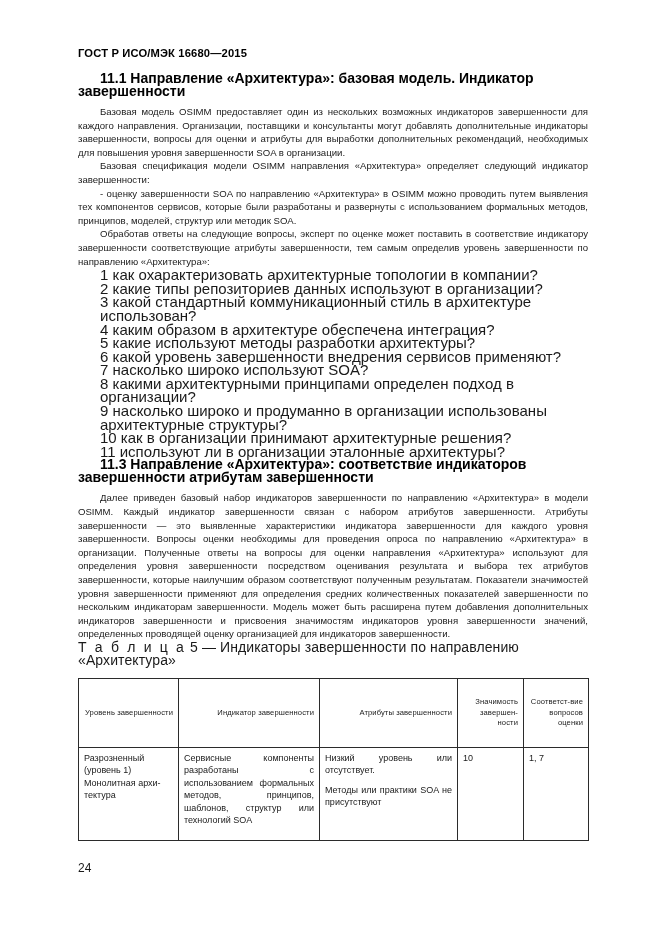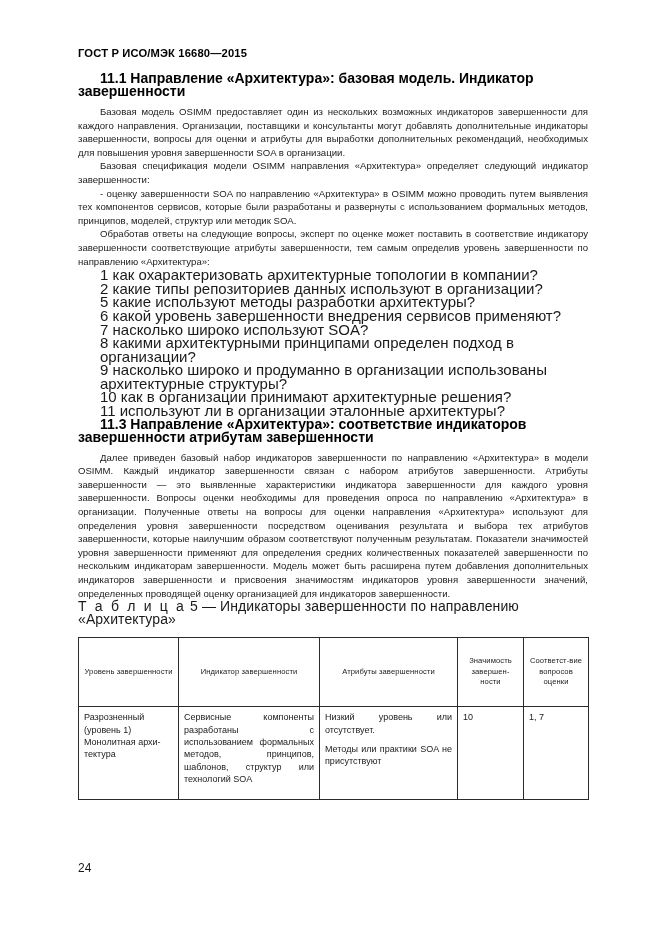--- a/index.html
+++ b/index.html
@@ -89,21 +89,21 @@
   table.ind-table th,
   table.ind-table td {
     border: 1px solid #2b2b2b;
     vertical-align: top;
     padding: 4px 5px;
     color: #1a1a1a;
   }
   table.ind-table th {
     font-size: 7.6px;
     font-weight: normal;
-    text-align: center;
+    text-align: right;
     vertical-align: middle;
     line-height: 10.5px;
     height: 60px;
     letter-spacing: 0.1px;
   }
   table.ind-table td {
     font-size: 9px;
     line-height: 12.4px;
     text-align: justify;
     height: 84px;
@@ -150,20 +150,22 @@
     <p class="para">Базовая спецификация модели OSIMM направления «Архитектура» определяет следующий индикатор завершенности:</p>
 
     <p class="para">- оценку завершенности SOA по направлению «Архитектура» в OSIMM можно проводить путем выявления тех компонентов сервисов, которые были разработаны и развернуты с использованием формальных методов, принципов, моделей, структур или методик SOA.</p>
 
 
     <p class="para">Обработав ответы на следующие вопросы, эксперт по оценке может поставить в соответствие индикатору завершенности соответствующие атрибуты завершенности, тем самым определив уровень завершенности по направлению «Архитектура»:</p>
 
     <ul class="q-list">
       <li>1 как охарактеризовать архитектурные топологии в компании?</li>
       <li>2 какие типы репозиториев данных используют в организации?</li>
+      <li>3 какой стандартный коммуникационный стиль в архитектуре использован?</li>
+      <li>4 каким образом в архитектуре обеспечена интеграция?</li>
       <li>5 какие используют методы разработки архитектуры?</li>
       <li>6 какой уровень завершенности внедрения сервисов применяют?</li>
       <li>7 насколько широко используют SOA?</li>
       <li>8 какими архитектурными принципами определен подход в организации?</li>
       <li>9 насколько широко и продуманно в организации использованы архитектурные структуры?</li>
       <li>10 как в организации принимают архитектурные решения?</li>
       <li>11 используют ли в организации эталонные архитектуры?</li>
     </ul>
 
     <h2 class="section-heading gap-before">11.3 Направление «Архитектура»: соответствие индикаторов завершенности атрибутам завершенности</h2>

